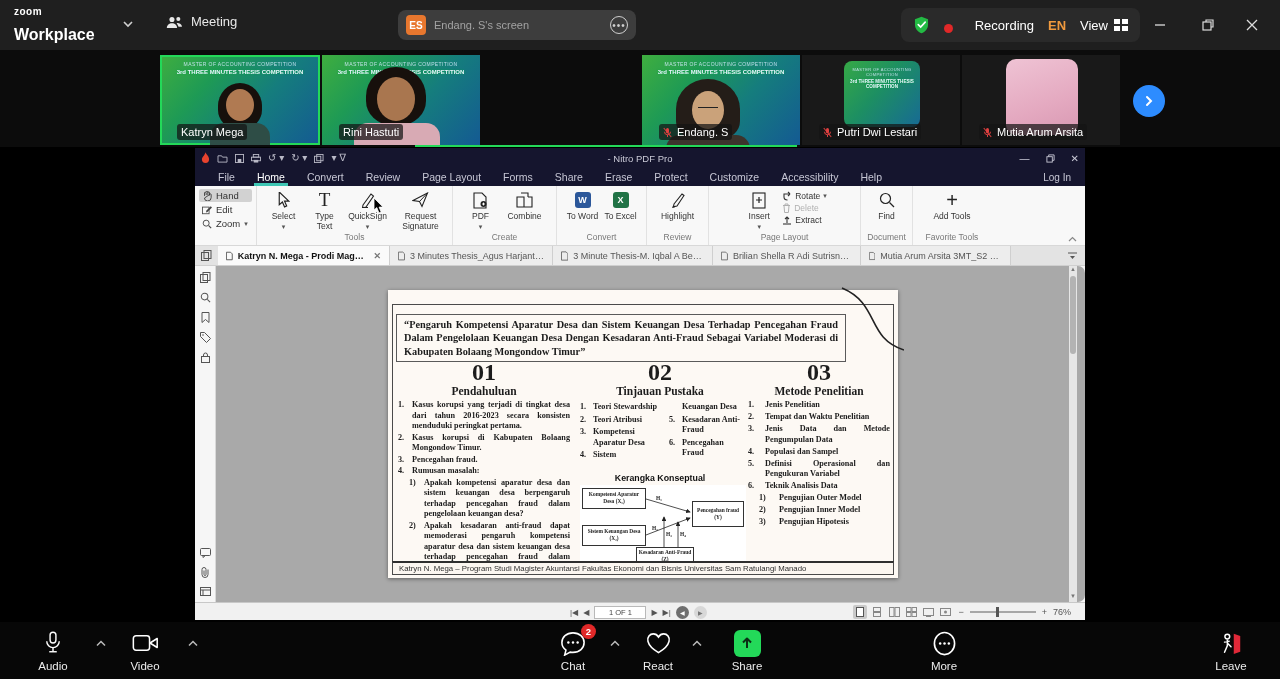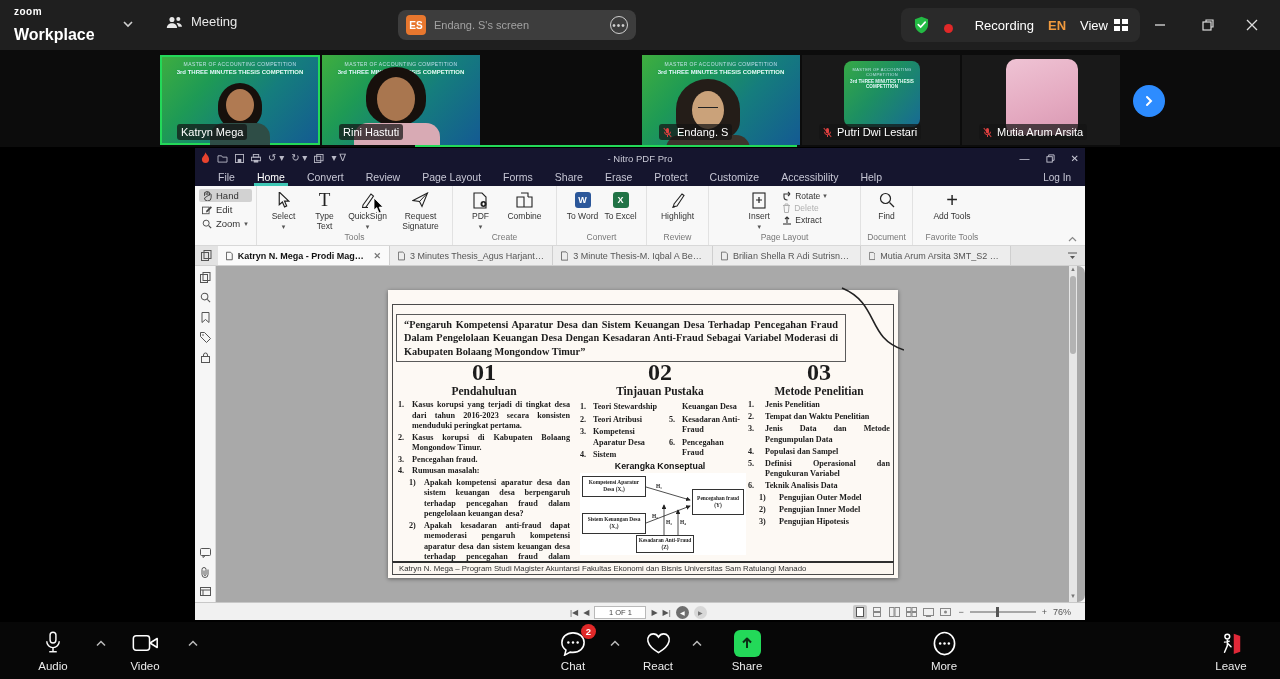--- a/index.html
+++ b/index.html
@@ -115,21 +115,21 @@
   .col1 { left:10px; width:172px; }
   .col2 { left:192px; width:160px; }
   .col3 { left:360px; width:142px; }
   .li { display:flex; font-size:8.2px; font-weight:bold; line-height:1.28; text-align:justify; }
   .li .n { width:14px; flex:none; }
   .li.sub { padding-left:11px; }
   .li.sub .n { width:15px; }
   .tp-cols { display:flex; gap:6px; margin-top:5px; }
   .tp-col { display:flex; flex-direction:column; gap:2px; }
   .tp-col .li .n { width:13px; }
-  .khead { font-family:"Liberation Sans",sans-serif; font-size:8.8px; font-weight:bold; text-align:center; margin-top:0; color:#111; }
+  .khead { font-family:"Liberation Sans",sans-serif; font-size:8.8px; font-weight:bold; text-align:center; margin-top:12px; color:#111; }
   .diagram { position:relative; width:166px; height:82px; background:#fff; margin-top:2px; }
   .dbox { position:absolute; border:1px solid #333; background:#fff; font-size:5.4px; font-weight:bold; text-align:center;
           display:flex; align-items:center; justify-content:center; line-height:1.25; padding:1px; }
   .hlab { position:absolute; font-size:5.4px; font-weight:bold; }
   .sfooter { position:absolute; left:4px; right:4px; bottom:3px; height:14px; border:1px solid #4a4a4a; border-top:2px solid #2e2e2e;
              background:#fbf6f0; font-family:"Liberation Sans",sans-serif; font-size:7.8px; color:#2e2e2e;
              display:flex; align-items:center; padding-left:6px; }
 
   
   .nstatus { position:absolute; left:0; bottom:0; width:100%; height:18px; background:#f1f1f1; border-top:1px solid #c8c8c8; }

